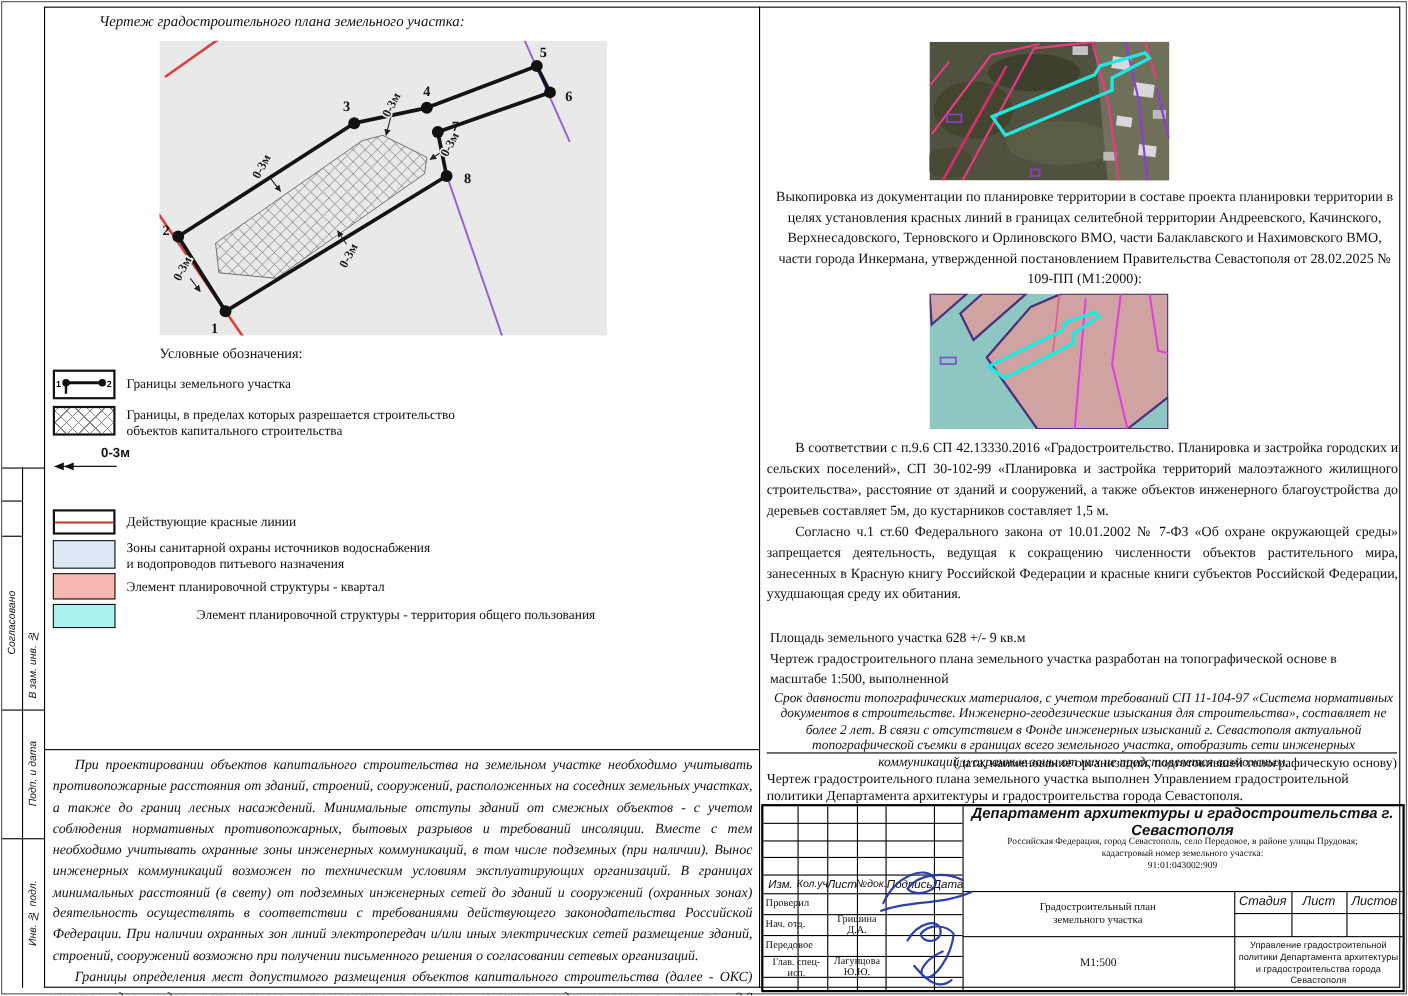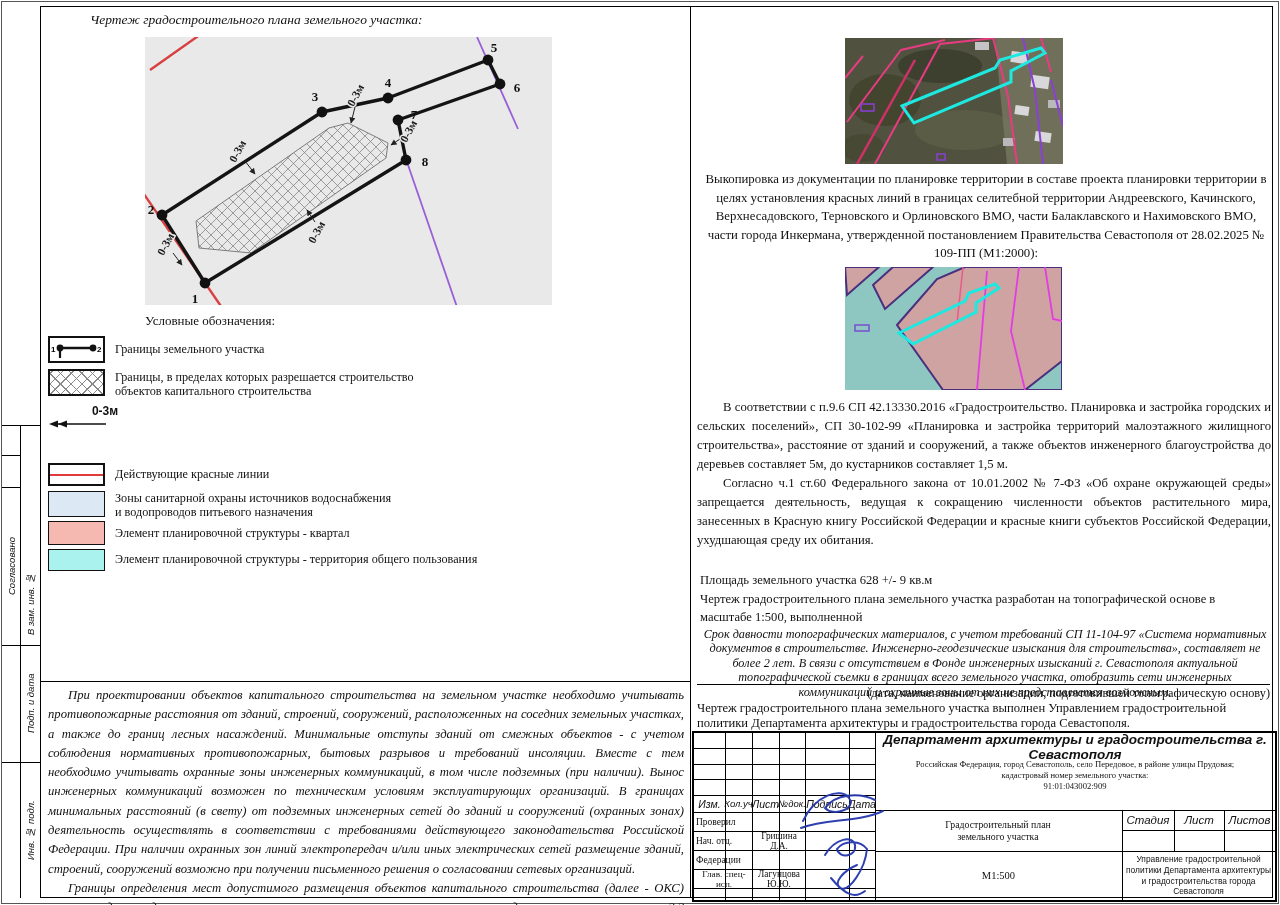--- a/index.html
+++ b/index.html
@@ -130,21 +130,21 @@
   <div class="legend-label" style="left:115px;top:468px;width:470px;">Действующие красные линии</div>
 
   <div class="sym-box" style="left:48px;top:491px;width:57px;height:26px;background:#dde8f5;border-width:1.6px;"></div>
   <div class="legend-label" style="left:115px;top:492px;width:480px;">Зоны санитарной охраны источников водоснабжения
 и водопроводов питьевого назначения</div>
 
   <div class="sym-box" style="left:48px;top:521px;width:57px;height:24px;background:#f5b9b1;border-width:1.6px;"></div>
   <div class="legend-label" style="left:115px;top:527px;width:480px;">Элемент планировочной структуры - квартал</div>
 
   <div class="sym-box" style="left:48px;top:549px;width:57px;height:22px;background:#a9f2ee;border-width:1.6px;"></div>
-  <div class="legend-label" style="left:115px;top:553px;width:490px;">Элемент планировочной структуры - территория общего пользования</div>
+  <div class="legend-label" style="left:115px;top:553px;width:490px;text-align:center;">Элемент планировочной структуры - территория общего пользования</div>
 
   <div class="abs notes" style="left:48px;top:686px;width:636px;">
     <p>При проектировании объектов капитального строительства на земельном участке необходимо учитывать противопожарные расстояния от зданий, строений, сооружений, расположенных на соседних земельных участках, а также до границ лесных насаждений. Минимальные отступы зданий от смежных объектов - с учетом соблюдения нормативных противопожарных, бытовых разрывов и требований инсоляции. Вместе с тем необходимо учитывать охранные зоны инженерных коммуникаций, в том числе подземных (при наличии). Вынос инженерных коммуникаций возможен по техническим условиям эксплуатирующих организаций. В границах минимальных расстояний (в свету) от подземных инженерных сетей до зданий и сооружений (охранных зонах) деятельность осуществлять в соответствии с требованиями действующего законодательства Российской Федерации. При наличии охранных зон линий электропередач и/или иных электрических сетей размещение зданий, строений, сооружений возможно при получении письменного решения  о согласовании сетевых организаций.</p>
     <p>Границы определения мест допустимого размещения объектов капитального строительства (далее - ОКС) указаны для видов разрешенного использования земельного участка, содержащихся в пункте 2.2 градостроительного плана земельного участка (далее - ГПЗУ), при условии соблюдения предельных размеров земельного участка и предельных параметров разрешенного строительства, реконструкции ОКС в соответствии с требованиями градостроительного регламента, указанными в пункте 2.3 ГПЗУ.</p>
   </div>
 
 
   <svg class="abs" style="left:845px;top:38px;" width="218" height="126" viewBox="0 0 218 126">
     <rect width="218" height="126" fill="#50523f"></rect>
     <ellipse cx="40" cy="62" rx="36" ry="26" fill="#43452f"></ellipse>
@@ -239,21 +239,21 @@
 
     <div class="scell gost" style="left:0;top:62px;width:31px;height:17px;font-size:10.5px;">Изм.</div>
     <div class="scell gost" style="left:31px;top:62px;width:27px;height:17px;font-size:9.5px;">Кол.уч</div>
     <div class="scell gost" style="left:58px;top:62px;width:27px;height:17px;font-size:10.5px;">Лист</div>
     <div class="scell gost" style="left:85px;top:62px;width:26px;height:17px;font-size:9.5px;">№док.</div>
     <div class="scell gost" style="left:111px;top:62px;width:44px;height:17px;font-size:10.5px;">Подпись</div>
     <div class="scell gost" style="left:155px;top:62px;width:26px;height:17px;font-size:10.5px;">Дата</div>
 
     <div class="scell" style="left:2px;top:79px;width:56px;height:19px;justify-content:flex-start;font-size:9.5px;">Проверил</div>
     <div class="scell" style="left:2px;top:98px;width:56px;height:19px;justify-content:flex-start;font-size:9.5px;">Нач. отд.</div>
-    <div class="scell" style="left:2px;top:117px;width:56px;height:19px;justify-content:flex-start;font-size:9.5px;">Федерации</div>
+    <div class="scell" style="left:2px;top:117px;width:56px;height:19px;justify-content:flex-start;font-size:9.5px;">Передовое</div>
     <div class="scell" style="left:2px;top:136px;width:56px;height:19px;justify-content:flex-start;font-size:9.2px;">Глав. спец-исп.</div>
     <div class="scell" style="left:60px;top:98px;width:50px;height:19px;justify-content:flex-start;font-size:9.3px;">Гришина Д.А.</div>
     <div class="scell" style="left:60px;top:136px;width:50px;height:19px;justify-content:flex-start;font-size:9.3px;">Лагунцова Ю.Ю.</div>
 
     <div class="scell gost" style="left:185px;top:4px;width:392px;height:20px;font-size:13.5px;font-weight:bold;">Департамент архитектуры и градостроительства г. Севастополя</div>
     <div class="abs" style="left:185px;top:26px;width:392px;text-align:center;font-size:8.6px;line-height:1.3;">
       <div>Российская Федерация, город Севастополь, село Передовое, в районе улицы Прудовая;</div>
       <div>кадастровый номер земельного участка:</div>
       <div>91:01:043002:909</div>
     </div>

